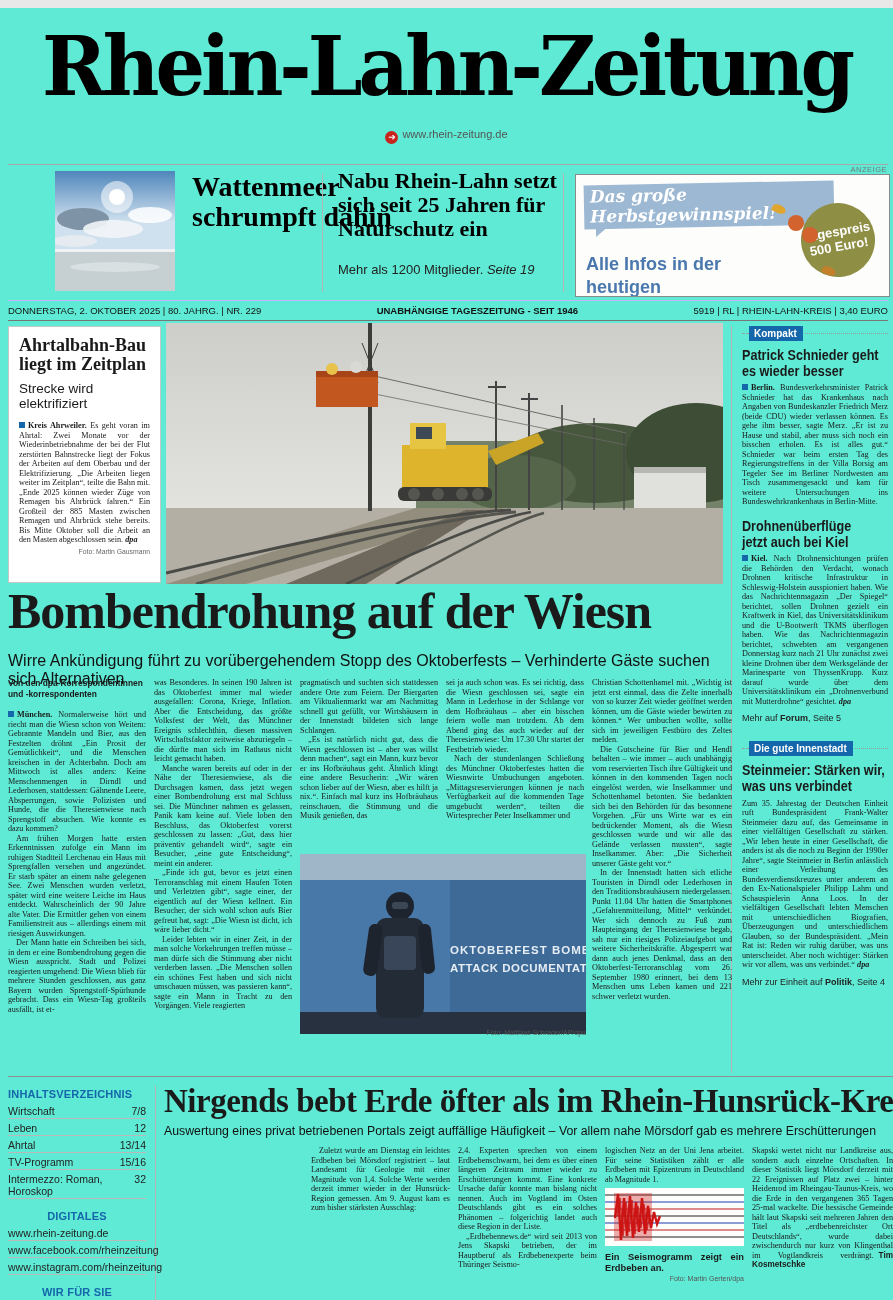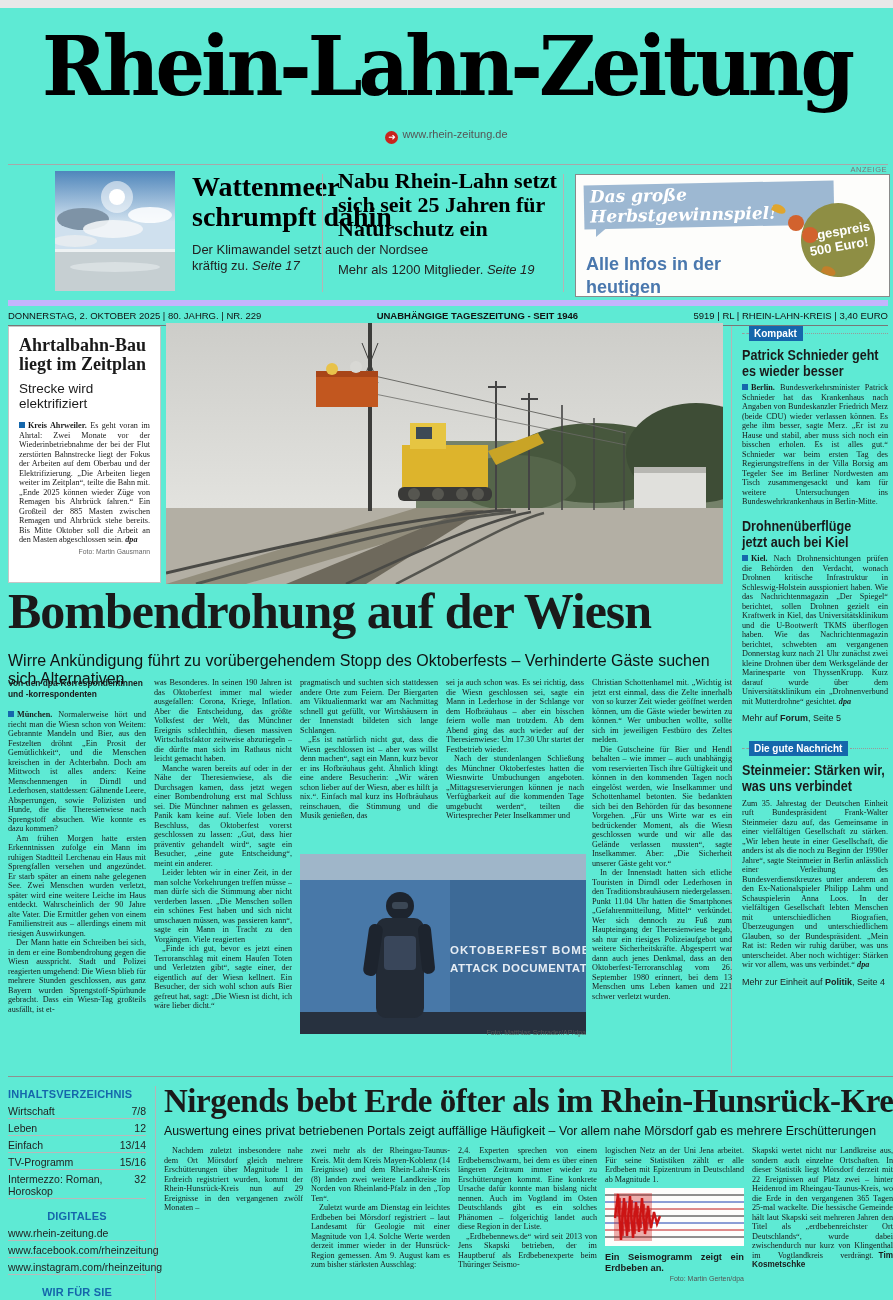--- a/index.html
+++ b/index.html
@@ -41,21 +41,21 @@
             background:#8e8e44;color:#fff;text-align:center;transform:rotate(-10deg);
             font-family:"Liberation Sans",sans-serif;font-weight:bold;font-size:13px;line-height:1.15;
             display:flex;flex-direction:column;justify-content:center;}
   .ad-cherry{position:absolute;width:16px;height:16px;border-radius:50%;background:#d2622e;}
   .ad-leaf{position:absolute;width:14px;height:8px;border-radius:50% 50% 50% 0;background:#e0a52c;transform:rotate(25deg);}
   .anzeige{position:absolute;right:6px;top:157px;font-size:7.5px;color:#777;letter-spacing:.5px;
            font-family:"Liberation Sans",sans-serif;}
 
   
   .dateline{position:absolute;left:8px;top:292px;width:880px;height:19px;
-            border-top:6px solid #c4b5fd;border-bottom:1px solid #777;
+            border-top:1px solid #c4b5fd;border-bottom:1px solid #777;
             display:flex;align-items:center;justify-content:space-between;
             font-family:"Liberation Sans",sans-serif;font-size:9.5px;color:#111;}
 
   
   .ahrtal-box{position:absolute;left:8px;top:318px;width:153px;height:257px;border:1px solid #c6c6c6;
               box-sizing:border-box;padding:9px 10px;background:#fff;}
   .ahrtal-box h2{margin:0;font-size:18px;line-height:1.06;font-weight:bold;}
   .ahrtal-sub{font-family:"Liberation Sans",sans-serif;font-size:13.5px;margin-top:7px;color:#1a1a1a;}
 
   
@@ -138,24 +138,20 @@
       <circle cx="62" cy="26" r="8" fill="#ffffff"></circle>
       <ellipse cx="28" cy="48" rx="26" ry="11" fill="#7e93a6"></ellipse>
       <ellipse cx="58" cy="58" rx="30" ry="9" fill="#f2f5f7" opacity="0.9"></ellipse>
       <ellipse cx="95" cy="44" rx="22" ry="8" fill="#ffffff" opacity="0.85"></ellipse>
       <ellipse cx="20" cy="70" rx="22" ry="6" fill="#e7ecef" opacity="0.9"></ellipse>
       <rect y="78" width="120" height="3" fill="#eef2f3"></rect>
       <ellipse cx="60" cy="96" rx="45" ry="5" fill="#dde4e6" opacity="0.8"></ellipse>
     </svg>
   </div>
   <div class="abs teaser-title" style="left:192px;top:164px;width:255px;font-size:28px;">Wattenmeer schrumpft dahin</div>
-  <div class="abs teaser-sub" style="left:192px;top:234px;width:245px;">
-    <span>Der Klimawandel setzt auch der Nordsee kräftig zu.</span>
-    <span class="pageref">Seite 17</span>
-  </div>
   <div class="vline" style="left:322px;top:166px;height:118px;"></div>
 
   <div class="abs teaser-title" style="left:338px;top:161px;width:228px;font-size:22px;">Nabu Rhein-Lahn setzt sich seit 25 Jahren für Naturschutz ein</div>
   <div class="abs teaser-sub" style="left:338px;top:254px;width:228px;">
     <span>Mehr als 1200 Mitglieder.</span>
     <span class="pageref">Seite 19</span>
   </div>
   <div class="vline" style="left:563px;top:166px;height:118px;"></div>
 
   <div class="anzeige">ANZEIGE</div>
@@ -258,21 +254,21 @@
         <span>jetzt auch bei Kiel</span>
       </h3>
     <div class="bt">
       <p class="noind"><span class="sq"></span><b class="loc">Kiel.</b> <span>Nach Drohnensichtungen prüfen die Behörden den Verdacht, wonach Drohnen kritische Infrastruktur in Schleswig-Holstein ausspioniert haben. Wie das Nachrichtenmagazin „Der Spiegel“ berichtet, sollen Drohnen gezielt ein Kraftwerk in Kiel, das Universitätsklinikum und die U-Bootwerft TKMS überflogen haben. Wie das Nachrichtenmagazin berichtet, schwebten am vergangenen Donnerstag kurz nach 21 Uhr zunächst zwei kleine Drohnen über dem Werksgelände der Marinesparte von ThyssenKrupp. Kurz darauf wurde über dem Universitätsklinikum ein „Drohnenverbund mit Mutterdrohne“ gesichtet.</span> <i class="ag">dpa</i></p>
     </div>
     <div class="more"><span>Mehr auf </span><b>Forum</b><span>, Seite 5</span></div>
 
     <div class="gap18"></div>
     <div class="label-row">
       <div class="label-dash"></div>
-      <span class="blabel">Die gute Nachricht</span>
+      <span class="blabel">Die gute Innenstadt</span>
       <div class="label-dots"></div>
     </div>
     <h3>
         <span>Steinmeier: Stärken wir,</span>
         <span>was uns verbindet</span>
       </h3>
     <div class="bt">
       <p class="noind"><span>Zum 35. Jahrestag der Deutschen Einheit ruft Bundespräsident Frank-Walter Steinmeier dazu auf, das Gemeinsame in einer vielfältigen Gesellschaft zu stärken. „Wir leben heute in einer Gesellschaft, die anders ist als die noch zu Beginn der 1990er Jahre“, sagte Steinmeier in Berlin anlässlich einer Verleihung des Bundesverdienstkreuzes unter anderem an den Ex-Nationalspieler Philipp Lahm und Schauspielerin Anna Loos. In der vielfältigen Gesellschaft lebten Menschen mit unterschiedlichen Biografien, Überzeugungen und unterschiedlichem Glauben, so der Bundespräsident. „Mein Rat ist: Reden wir ruhig darüber, was uns unterscheidet. Aber noch wichtiger: Stärken wir vor allem, was uns verbindet.“</span> <i class="ag">dpa</i></p>
     </div>
     <div class="more"><span>Mehr zur Einheit auf </span><b>Politik</b><span>, Seite 4</span></div>
@@ -284,22 +280,22 @@
   <div class="wiesn-cols">
     <div class="wcol bt" style="left:0;height:396px;">
       <div class="byline"><span>Von den dpa-Korrespondentinnen</span><br><span>und -korrespondenten</span></div>
       <p class="noind"><span class="sq"></span><b class="loc">München.</b> <span>Normalerweise hört und riecht man die Wiesn schon von Weitem: Gebrannte Mandeln und Bier, aus den Festzelten dröhnt „Ein Prosit der Gemütlichkeit“, und die Menschen kreischen in der Achterbahn. Doch am Mittwoch ist alles anders: Keine Menschenmengen in Dirndl und Lederhosen, stattdessen: Gähnende Leere, Absperrungen, sowie Polizisten und Hunde, die die Theresienwiese nach Sprengstoff absuchen. Wie konnte es dazu kommen?</span></p>
       <p>Am frühen Morgen hatte ersten Erkenntnissen zufolge ein Mann im ruhigen Stadtteil Lerchenau ein Haus mit Sprengfallen versehen und angezündet. Er starb später an einem nahe gelegenen See. Zwei Menschen wurden verletzt, später wird eine weitere Leiche im Haus entdeckt. Wahrscheinlich der 90 Jahre alte Vater. Die Ermittler gehen von einem Familienstreit aus – allerdings einem mit riesigen Auswirkungen.</p>
       <p>Der Mann hatte ein Schreiben bei sich, in dem er eine Bombendrohung gegen die Wiesn ausspricht. Stadt und Polizei reagierten umgehend: Die Wiesn blieb für mehrere Stunden geschlossen, aus ganz Bayern wurden Sprengstoff-Spürhunde gebracht. Dass ein Wiesn-Tag großteils ausfällt, ist et-</p>
     </div>
     <div class="wcol bt" style="left:146px;height:396px;">
       <p class="noind">was Besonderes. In seinen 190 Jahren ist das Oktoberfest immer mal wieder ausgefallen: Corona, Kriege, Inflation. Aber die Entscheidung, das größte Volksfest der Welt, das Münchner Ereignis schlechthin, diesen massiven Wirtschaftsfaktor zeitweise abzuriegeln – die dürfte man sich im Rathaus nicht leicht gemacht haben.</p>
       <p>Manche waren bereits auf oder in der Nähe der Theresienwiese, als die Durchsagen kamen, dass jetzt wegen einer Bombendrohung erst mal Schluss sei. Die Münchner nahmen es gelassen, Panik kam keine auf. Viele loben den Beschluss, das Oktoberfest vorerst geschlossen zu lassen: „Gut, dass hier präventiv gehandelt wird“, sagte ein Besucher, „eine gute Entscheidung“, meint ein anderer.</p>
+      <p>„Finde ich gut, bevor es jetzt einen Terroranschlag mit einem Haufen Toten und Verletzten gibt“, sagte einer, der eigentlich auf der Wiesn kellnert. Ein Besucher, der sich wohl schon aufs Bier gefreut hat, sagt: „Die Wiesn ist dicht, ich wäre lieber dicht.“</p>
       <p>Leider lebten wir in einer Zeit, in der man solche Vorkehrungen treffen müsse – man dürfe sich die Stimmung aber nicht verderben lassen. „Die Menschen sollen ein schönes Fest haben und sich nicht umschauen müssen, was passieren kann“, sagte ein Mann in Tracht zu den Vorgängen. Viele reagierten</p>
-      <p>„Finde ich gut, bevor es jetzt einen Terroranschlag mit einem Haufen Toten und Verletzten gibt“, sagte einer, der eigentlich auf der Wiesn kellnert. Ein Besucher, der sich wohl schon aufs Bier gefreut hat, sagt: „Die Wiesn ist dicht, ich wäre lieber dicht.“</p>
     </div>
     <div class="wcol bt" style="left:292px;height:171px;">
       <p class="noind">pragmatisch und suchten sich stattdessen andere Orte zum Feiern. Der Biergarten am Viktualienmarkt war am Nachmittag schnell gut gefüllt, vor Wirtshäusern in der Innenstadt bildeten sich lange Schlangen.</p>
       <p>„Es ist natürlich nicht gut, dass die Wiesn geschlossen ist – aber was willst denn machen“, sagt ein Mann, kurz bevor er ins Hofbräuhaus geht. Ähnlich klingt eine andere Besucherin: „Wir wären schon lieber auf der Wiesn, aber es hilft ja nix.“. Einfach mal kurz ins Hofbräuhaus reinschauen, die Stimmung und die Musik genießen, das</p>
     </div>
     <div class="wcol bt" style="left:438px;height:171px;">
       <p class="noind">sei ja auch schon was. Es sei richtig, dass die Wiesn geschlossen sei, sagte ein Mann in Lederhose in der Schlange vor dem Hofbräuhaus – aber ein bisschen feiern wolle man trotzdem. Ab dem Abend ging das auch wieder auf der Theresienwiese: Um 17.30 Uhr startet der Festbetrieb wieder.</p>
       <p>Nach der stundenlangen Schließung des Münchner Oktoberfestes hatten die Wiesnwirte Umbuchungen angeboten. „Mittagsreservierungen können je nach Verfügbarkeit auf die kommenden Tage umgebucht werden“, teilten die Wirtesprecher Peter Inselkammer und</p>
     </div>
     <div class="wcol bt" style="left:584px;width:140px;height:396px;">
@@ -336,21 +332,21 @@
     <div class="toc-h">INHALTSVERZEICHNIS</div>
     <div class="toc-row">
         <span>Wirtschaft</span>
         <span>7/8</span>
       </div>
     <div class="toc-row">
         <span>Leben</span>
         <span>12</span>
       </div>
     <div class="toc-row">
-        <span>Einfach</span>
+        <span>Ahrtal</span>
         <span>13/14</span>
       </div>
     <div class="toc-row">
         <span>TV-Programm</span>
         <span>15/16</span>
       </div>
     <div class="toc-row">
         <span>Intermezzo: Roman, Horoskop</span>
         <span>32</span>
       </div>
@@ -365,24 +361,22 @@
         <span>Abo/Zustellung</span>
         <span>Tel: 0261/9836 2000</span>
       </div>
 
   </div>
 
   <div class="quake-headline">Nirgends bebt Erde öfter als im Rhein-Hunsrück-Kreis</div>
   <div class="quake-sub">Auswertung eines privat betriebenen Portals zeigt auffällige Häufigkeit – Vor allem nahe Mörsdorf gab es mehrere Erschütterungen</div>
   <div class="quake-cols">
     <div class="qcol bt" style="left:0;height:156px;">
-      <p>Nachdem zuletzt insbesondere nahe dem Ort Mörsdorf gleich mehrere Erschütterungen über Magnitude 1 im Erdreich registriert wurden, kommt der Rhein-Hunsrück-Kreis nun auf 29 Ereignisse in den vergangenen zwölf Monaten –</p>
     </div>
     <div class="qcol bt" style="left:147px;height:156px;">
-      <p class="noind">zwei mehr als der Rheingau-Taunus-Kreis. Mit dem Kreis Mayen-Koblenz (14 Ereignisse) und dem Rhein-Lahn-Kreis (8) landen zwei weitere Landkreise im Norden von Rheinland-Pfalz in den „Top Ten“.</p>
       <p>Zuletzt wurde am Dienstag ein leichtes Erdbeben bei Mörsdorf registriert – laut Landesamt für Geologie mit einer Magnitude von 1,4. Solche Werte werden derzeit immer wieder in der Hunsrück-Region gemessen. Am 9. August kam es zum bisher stärksten Ausschlag:</p>
     </div>
     <div class="qcol bt" style="left:294px;height:156px;">
       <p class="noind">2,4. Experten sprechen von einem Erdbebenschwarm, bei dem es über einen längeren Zeitraum immer wieder zu Erschütterungen kommt. Eine konkrete Ursache dafür konnte man bislang nicht nennen. Auch im Vogtland im Osten Deutschlands gibt es ein solches Phänomen – folgerichtig landet auch diese Region in der Liste.</p>
       <p>„Erdbebennews.de“ wird seit 2013 von Jens Skapski betrieben, der im Hauptberuf als Erdbebenexperte beim Thüringer Seismo-</p>
     </div>
     <div class="qcol bt" style="left:441px;height:158px;">
       <p class="noind">logischen Netz an der Uni Jena arbeitet. Für seine Statistiken zählt er alle Erdbeben mit Epizentrum in Deutschland ab Magnitude 1.</p>
       <div style="margin-top:4px;">
         <svg width="139" height="58">

